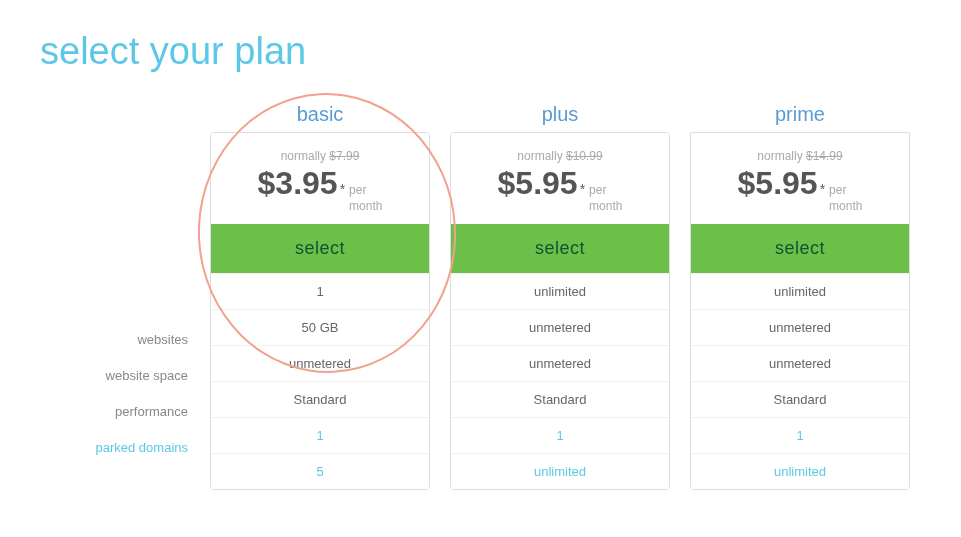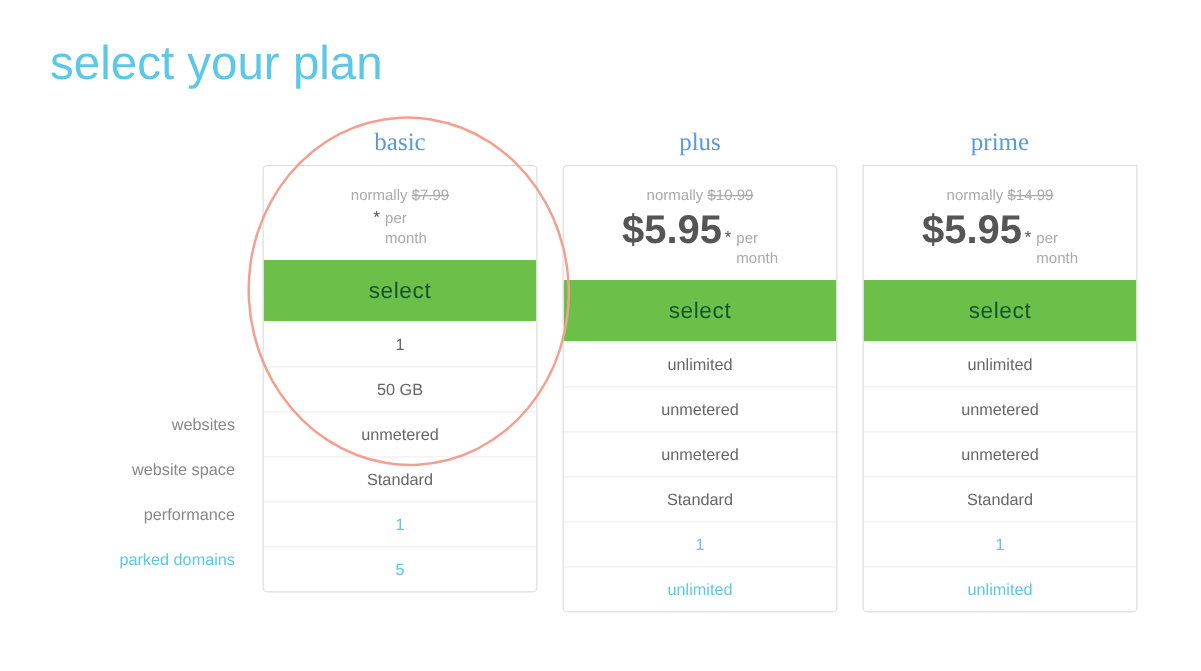--- a/index.html
+++ b/index.html
@@ -50,21 +50,20 @@
       flex-direction: column;
       align-items: center;
       width: 220px;
     }
     .plan-name {
       font-size: 20px;
       font-weight: 300;
       color: #5b9bd5;
       margin-bottom: 6px;
       text-align: center;
-      font-family: Liberation Serif, serif;
     }
     .plan-name.prime {
       color: #5b9bd5;
     }
     .recommended-badge {
       background: #f7a200;
       color: #fff;
       font-size: 14px;
       font-weight: bold;
       text-align: center;
@@ -179,20 +178,21 @@
     </div>
 
     <div class="plan-column">
       <div class="plan-name">basic</div>
       <div class="plan-card">
         <div class="plan-pricing">
           <div class="normally-text">
             normally <span class="strikethrough">$7.99</span>
           </div>
           <div class="price-row">
+            <span class="price-dollar">$3.95</span>
               <span class="price-asterisk">*</span>
             <div class="price-per">per<br>month</div>
           </div>
         </div>
         <div class="select-btn">select</div>
         <div class="plan-features">
           <div class="feature-cell">1</div>
           <div class="feature-cell">50 GB</div>
           <div class="feature-cell">unmetered</div>
           <div class="feature-cell">Standard</div>

